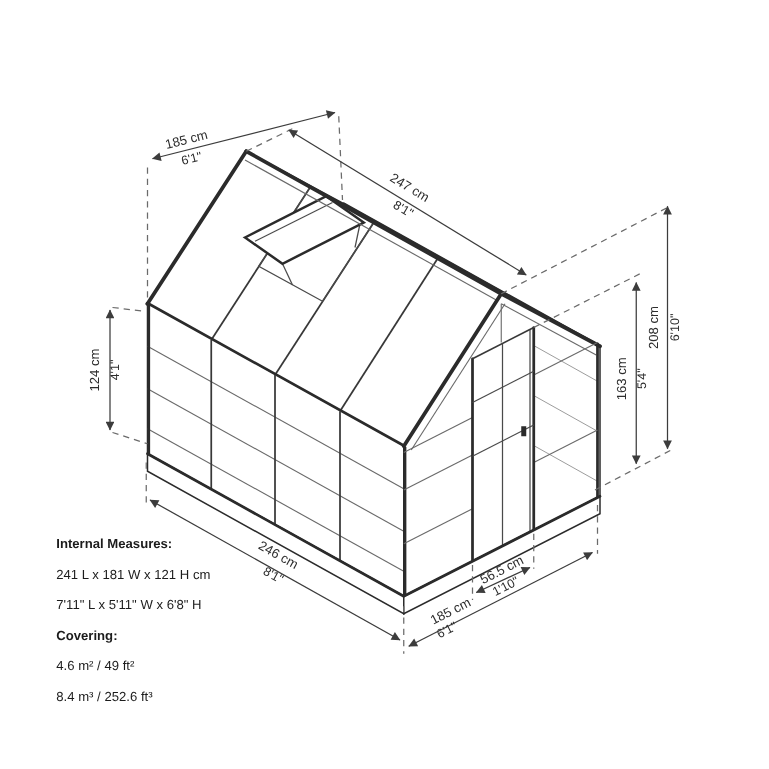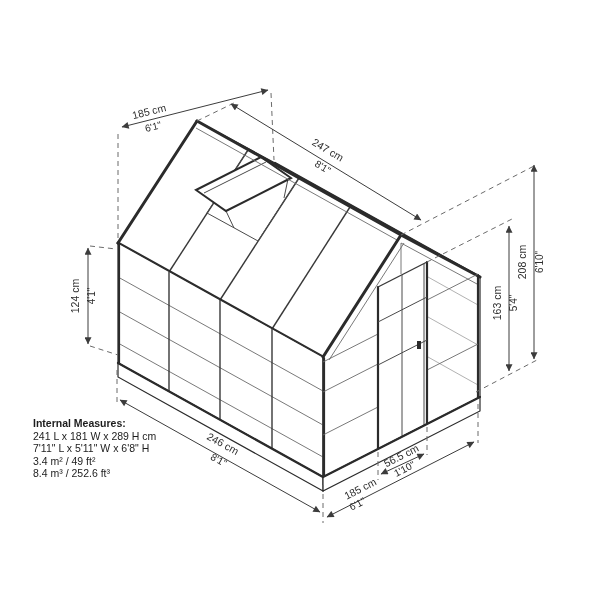--- a/index.html
+++ b/index.html
@@ -11,21 +11,21 @@
   .dimline{stroke:#3c3c3c;stroke-width:1;fill:none;}
   .ext{stroke:#6b6b6b;stroke-width:1;stroke-dasharray:5 4;fill:none;}
   .beam{stroke:#2b2b2b;stroke-width:3;fill:none;stroke-linecap:round;}
   .beam2{stroke:#2b2b2b;stroke-width:2.2;fill:none;stroke-linecap:round;}
   .frame{stroke:#383838;stroke-width:1.4;fill:none;}
   .glaz{stroke:#6a6a6a;stroke-width:0.9;fill:none;}
   .thin{stroke:#4a4a4a;stroke-width:1;fill:none;}
   .ghost{stroke:#9d9d9d;stroke-width:0.8;fill:none;}
   .panel{fill:#ffffff;stroke:#2b2b2b;stroke-width:1.2;}
   .specs{position:absolute;left:33px;top:417px;color:#1c1c1c;font-size:10.5px;line-height:12.5px;}
-  .specs p{margin:0;}
+  .specs p{margin:12px;}
   .specs p.head{font-weight:bold;}
   .specs p.gap{margin-top:8px;}
 </style>
 </head>
 <body>
 
 <div class="stage">
 <svg width="615" height="615" viewBox="0 0 615 615">
   <defs>
     <marker id="arr" viewBox="0 0 10 10" refX="9.5" refY="5" markerWidth="9" markerHeight="7" orient="auto-start-reverse" markerUnits="userSpaceOnUse">
@@ -175,18 +175,19 @@
       <line class="ext" x1="478" y1="404" x2="478" y2="443"></line>
       <line class="dimline" x1="327" y1="517" x2="474" y2="442" marker-start="url(#arr)" marker-end="url(#arr)"></line>
       <text text-anchor="middle" transform="rotate(-27 362 492)" x="362" y="492">185 cm</text>
       <text class="ft" text-anchor="middle" transform="rotate(-27 359 507)" x="359" y="507">6'1"</text>
     </g>
   </g>
 </svg>
 
 <div class="specs">
   <p class="head">Internal Measures:</p>
-  <p>241 L x 181 W x 289 H cm</p>
+  <p>241 L x 181 W x 121 H cm</p>
   <p>7'11" L x 5'11" W x 6'8" H</p>
-  <p>3.4 m² / 49 ft²</p>
+  <p class="head gap">Covering:</p>
+  <p>4.6 m² / 49 ft²</p>
   <p>8.4 m³ / 252.6 ft³</p>
 </div>
 </div>
 
 </body></html>

